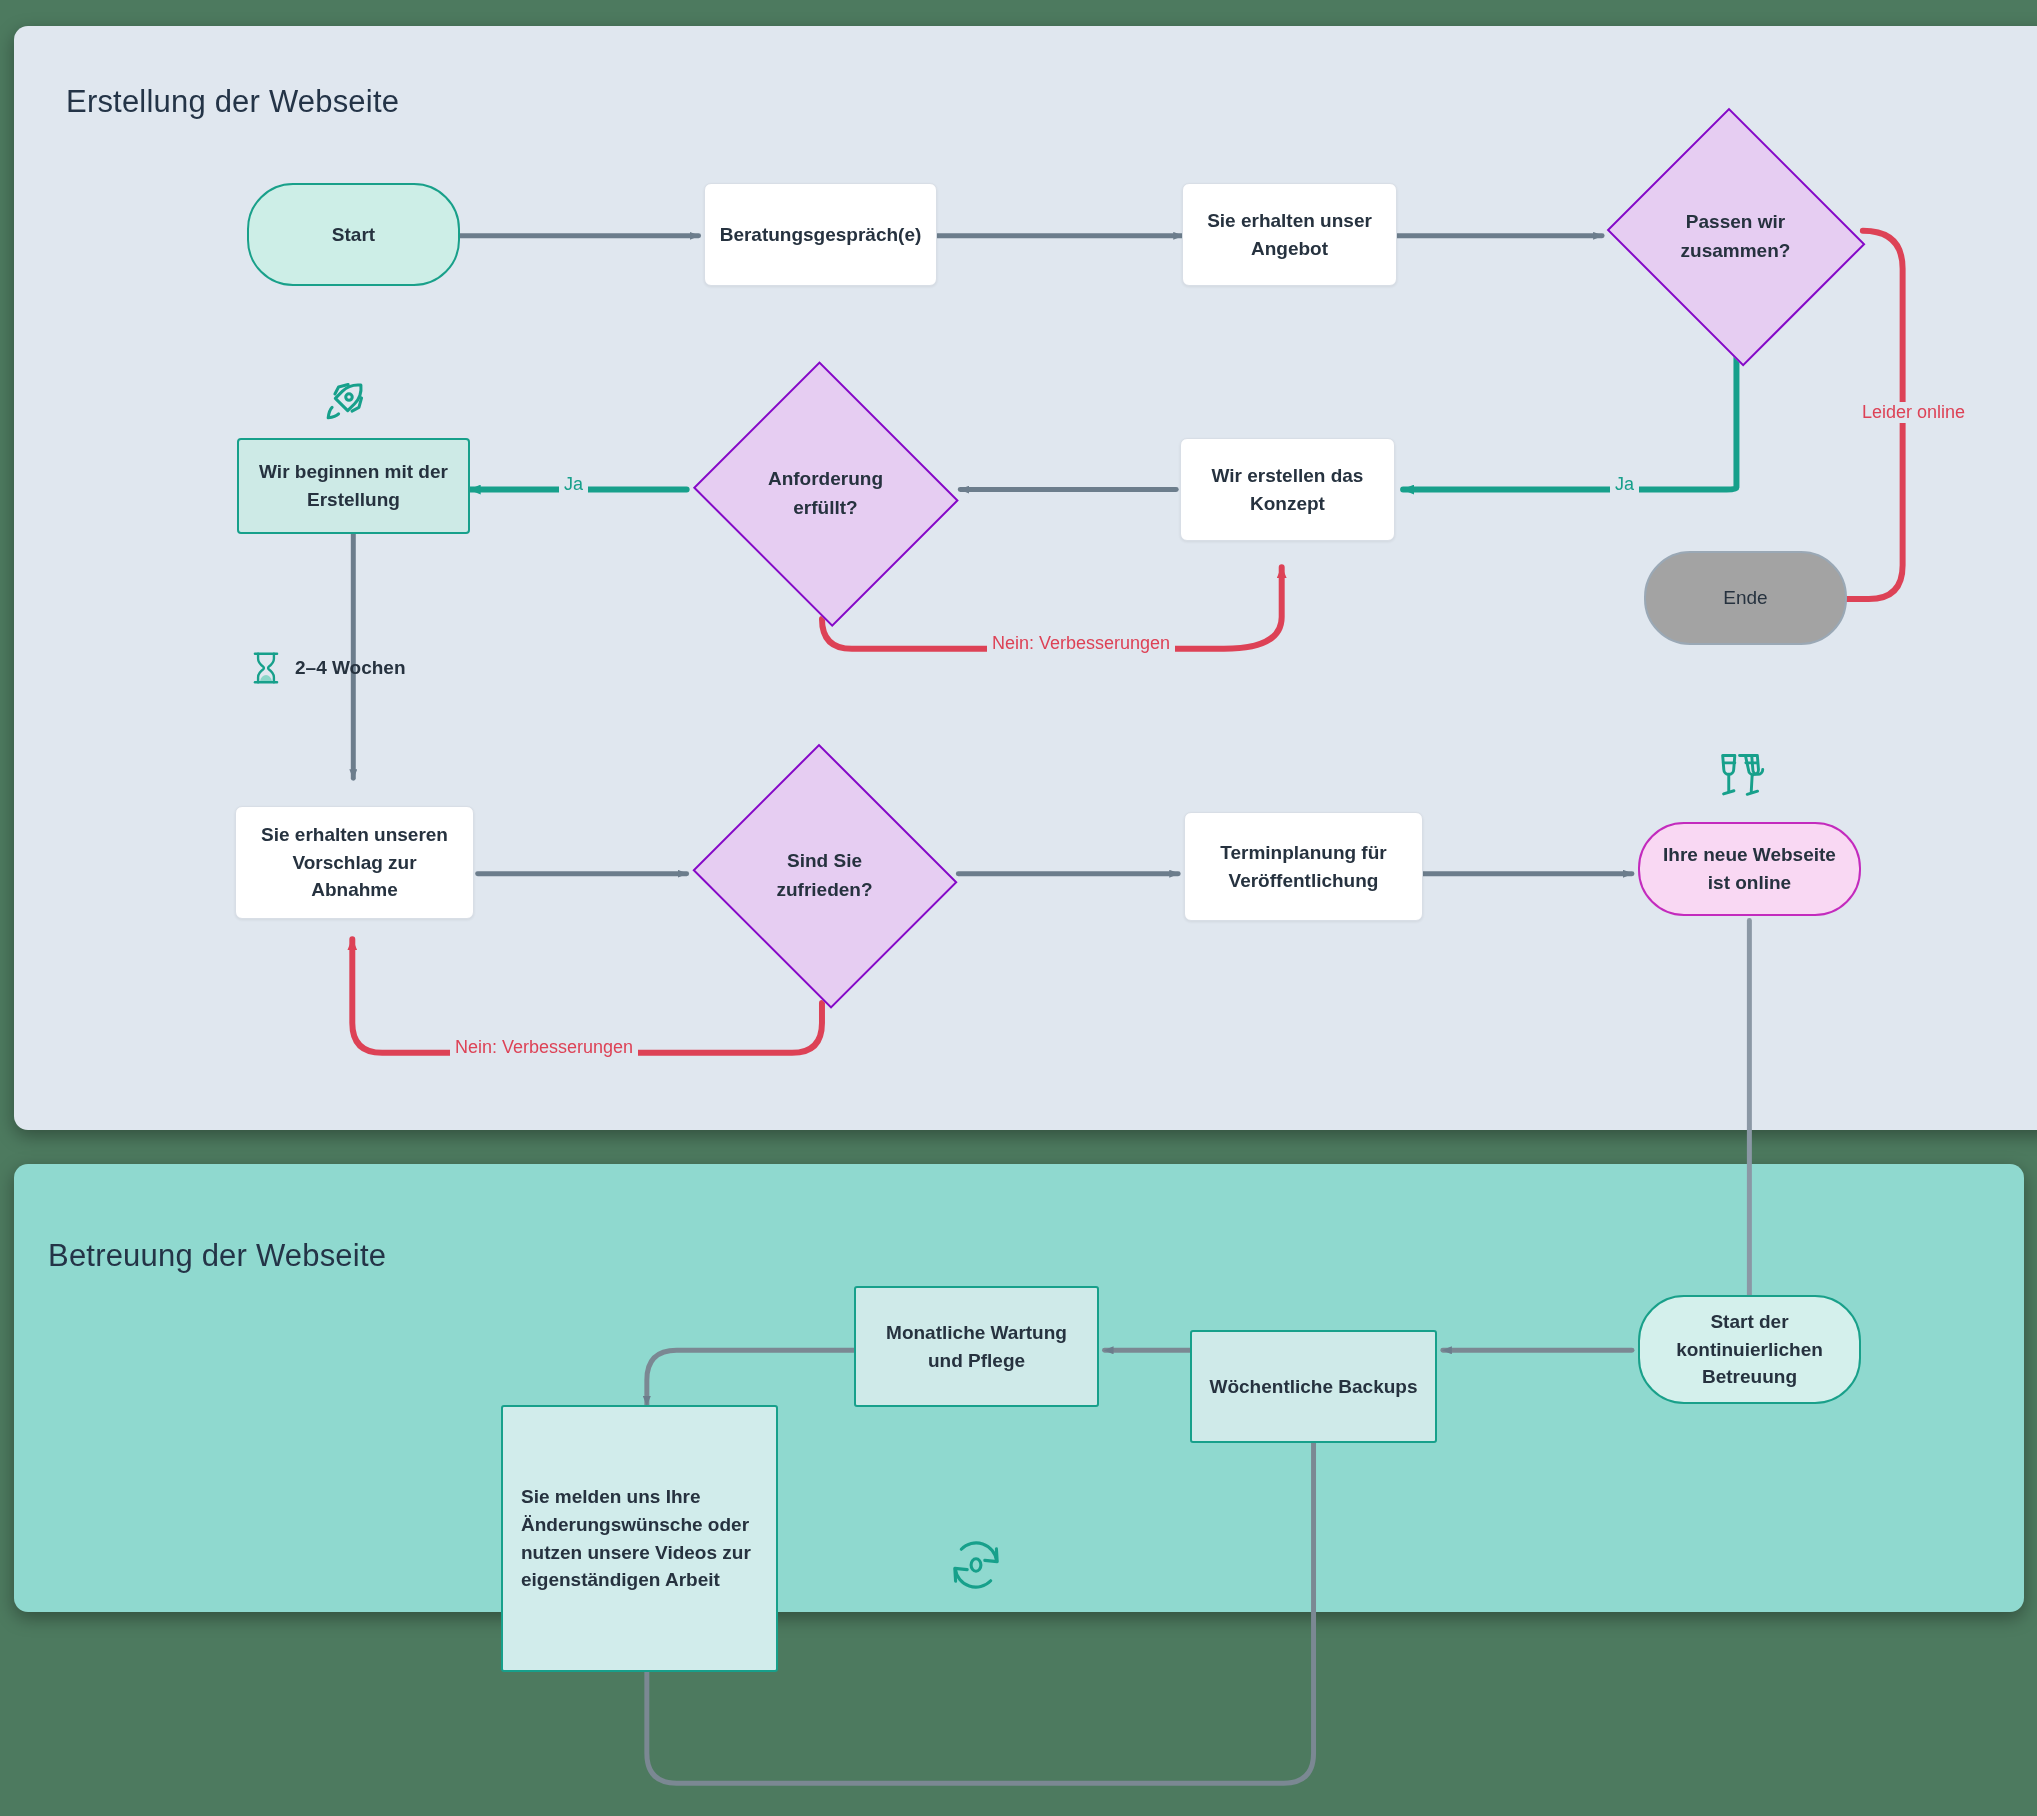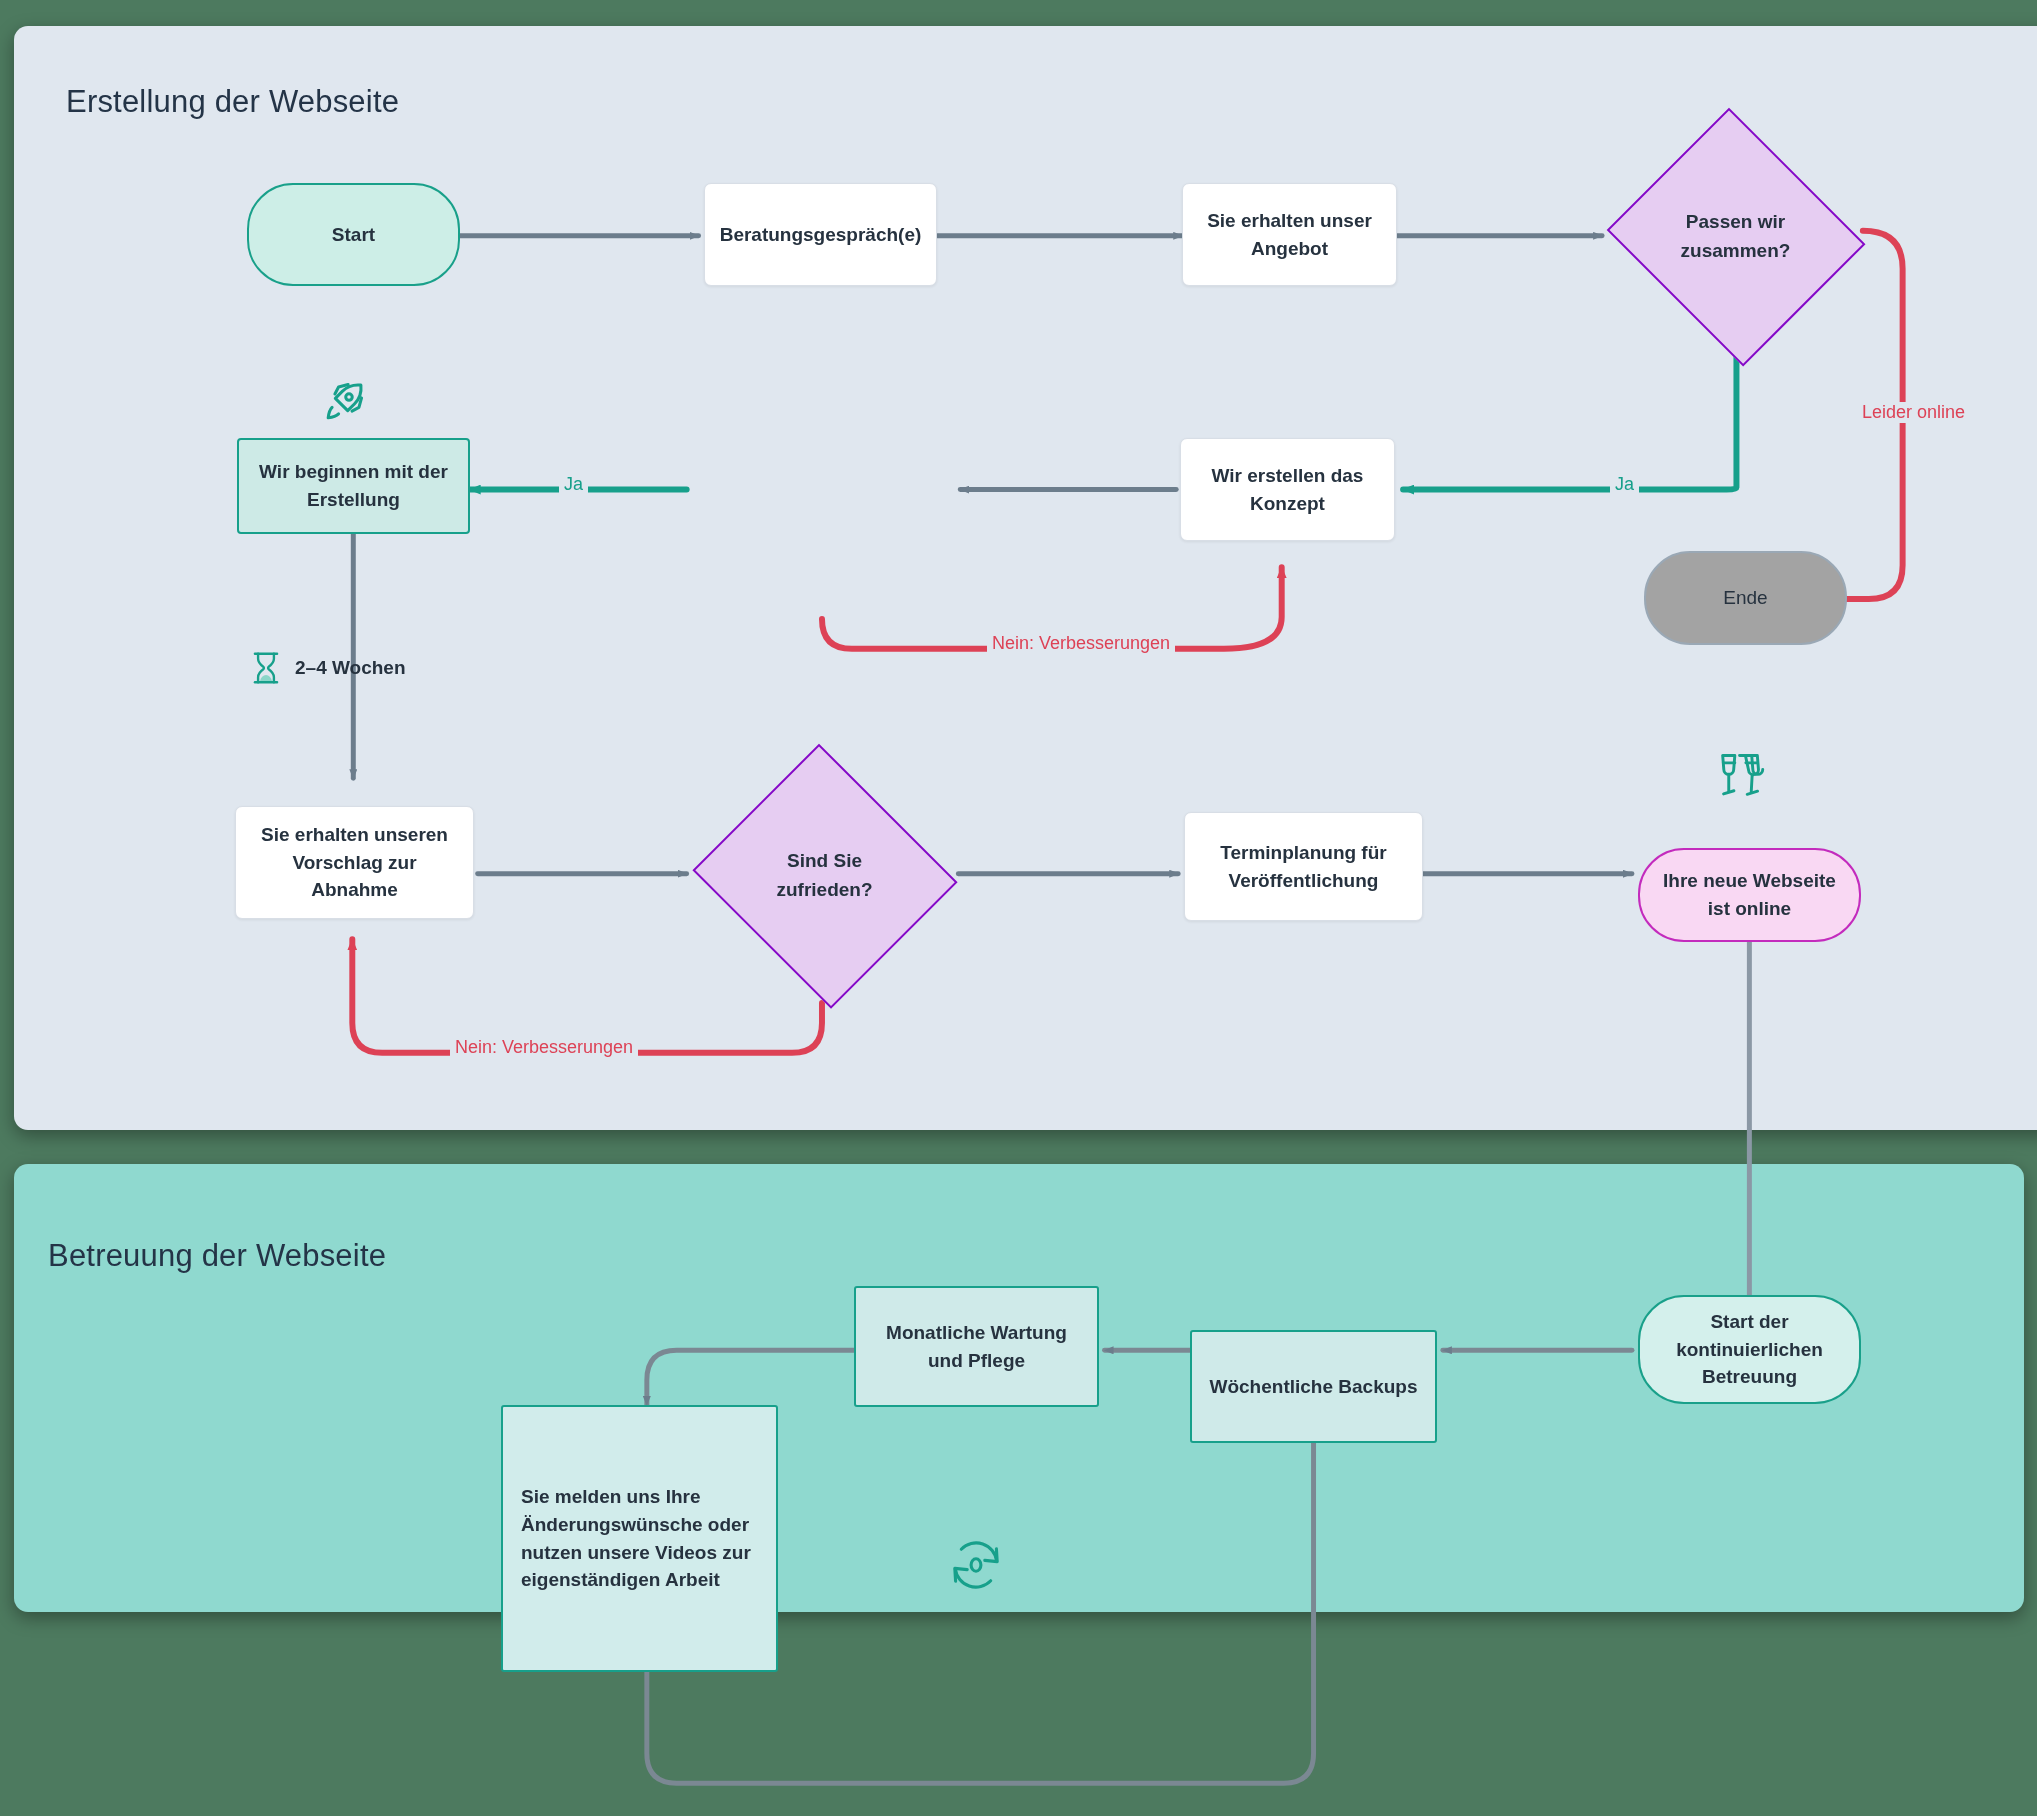--- a/index.html
+++ b/index.html
@@ -242,33 +242,37 @@
 
   <div class="diamond" style="left:1602px; top:117px; width:267px; height:239px;">
     <div class="shape"></div>
     <div class="dlabel">Passen wir<br>zusammen?</div>
   </div>
 
   <div class="node terminator-grey" style="left:1644px; top:551px; width:203px; height:94px;">Ende</div>
 
   <div class="node process" style="left:1180px; top:438px; width:215px; height:103px;">Wir erstellen das<br>Konzept</div>
 
+  <div class="diamond" style="left:689px; top:370px; width:273px; height:247px;">
+    <div class="shape"></div>
+    <div class="dlabel">Anforderung<br>erfüllt?</div>
+  </div>
 
   <div class="node box-teal" style="left:237px; top:438px; width:233px; height:96px;">Wir beginnen mit der<br>Erstellung</div>
 
   <div class="node process" style="left:235px; top:806px; width:239px; height:113px;">Sie erhalten unseren<br>Vorschlag zur Abnahme</div>
 
   <div class="diamond" style="left:689px; top:752px; width:271px; height:247px;">
     <div class="shape"></div>
     <div class="dlabel">Sind Sie<br>zufrieden?</div>
   </div>
 
   <div class="node process" style="left:1184px; top:812px; width:239px; height:109px;">Terminplanung für<br>Veröffentlichung</div>
 
-  <div class="node terminator-pink" style="left:1638px; top:822px; width:223px; height:94px;margin-top:26px;">Ihre neue Webseite<br>ist online</div>
+  <div class="node terminator-pink" style="left:1638px; top:822px; width:223px; height:94px;">Ihre neue Webseite<br>ist online</div>
 
   <div class="node terminator-teal" style="left:1638px; top:1295px; width:223px; height:109px;">Start der<br>kontinuierlichen<br>Betreuung</div>
 
   <div class="node box-teal-soft" style="left:1190px; top:1330px; width:247px; height:113px;">Wöchentliche Backups</div>
 
   <div class="node box-teal-soft" style="left:854px; top:1286px; width:245px; height:121px;">Monatliche Wartung<br>und Pflege</div>
 
   <div class="node note" style="left:501px; top:1405px; width:277px; height:267px;">Sie melden uns Ihre<br>Änderungswünsche oder<br>nutzen unsere Videos zur<br>eigenständigen Arbeit</div>
 
   <div class="edge-label yes" style="left:1610px; top:474px; background:#e0e7ef;">Ja</div>

